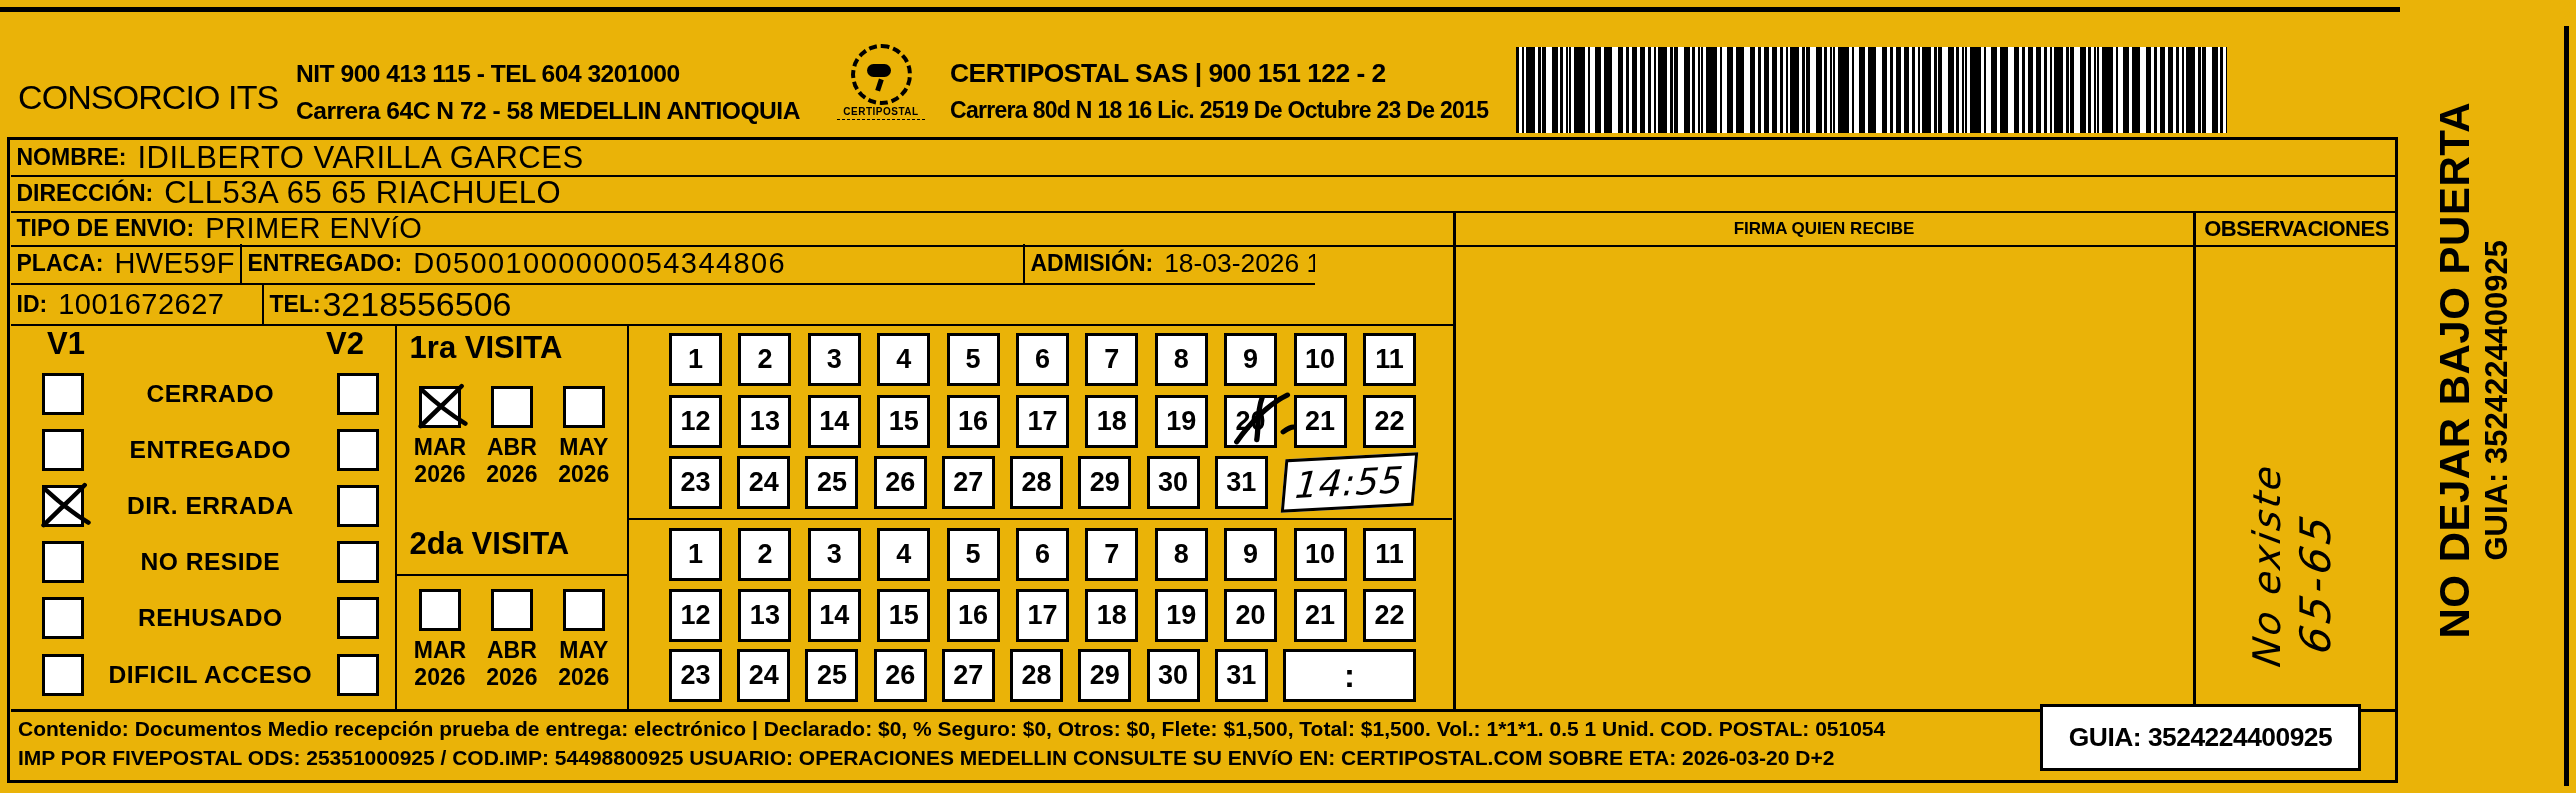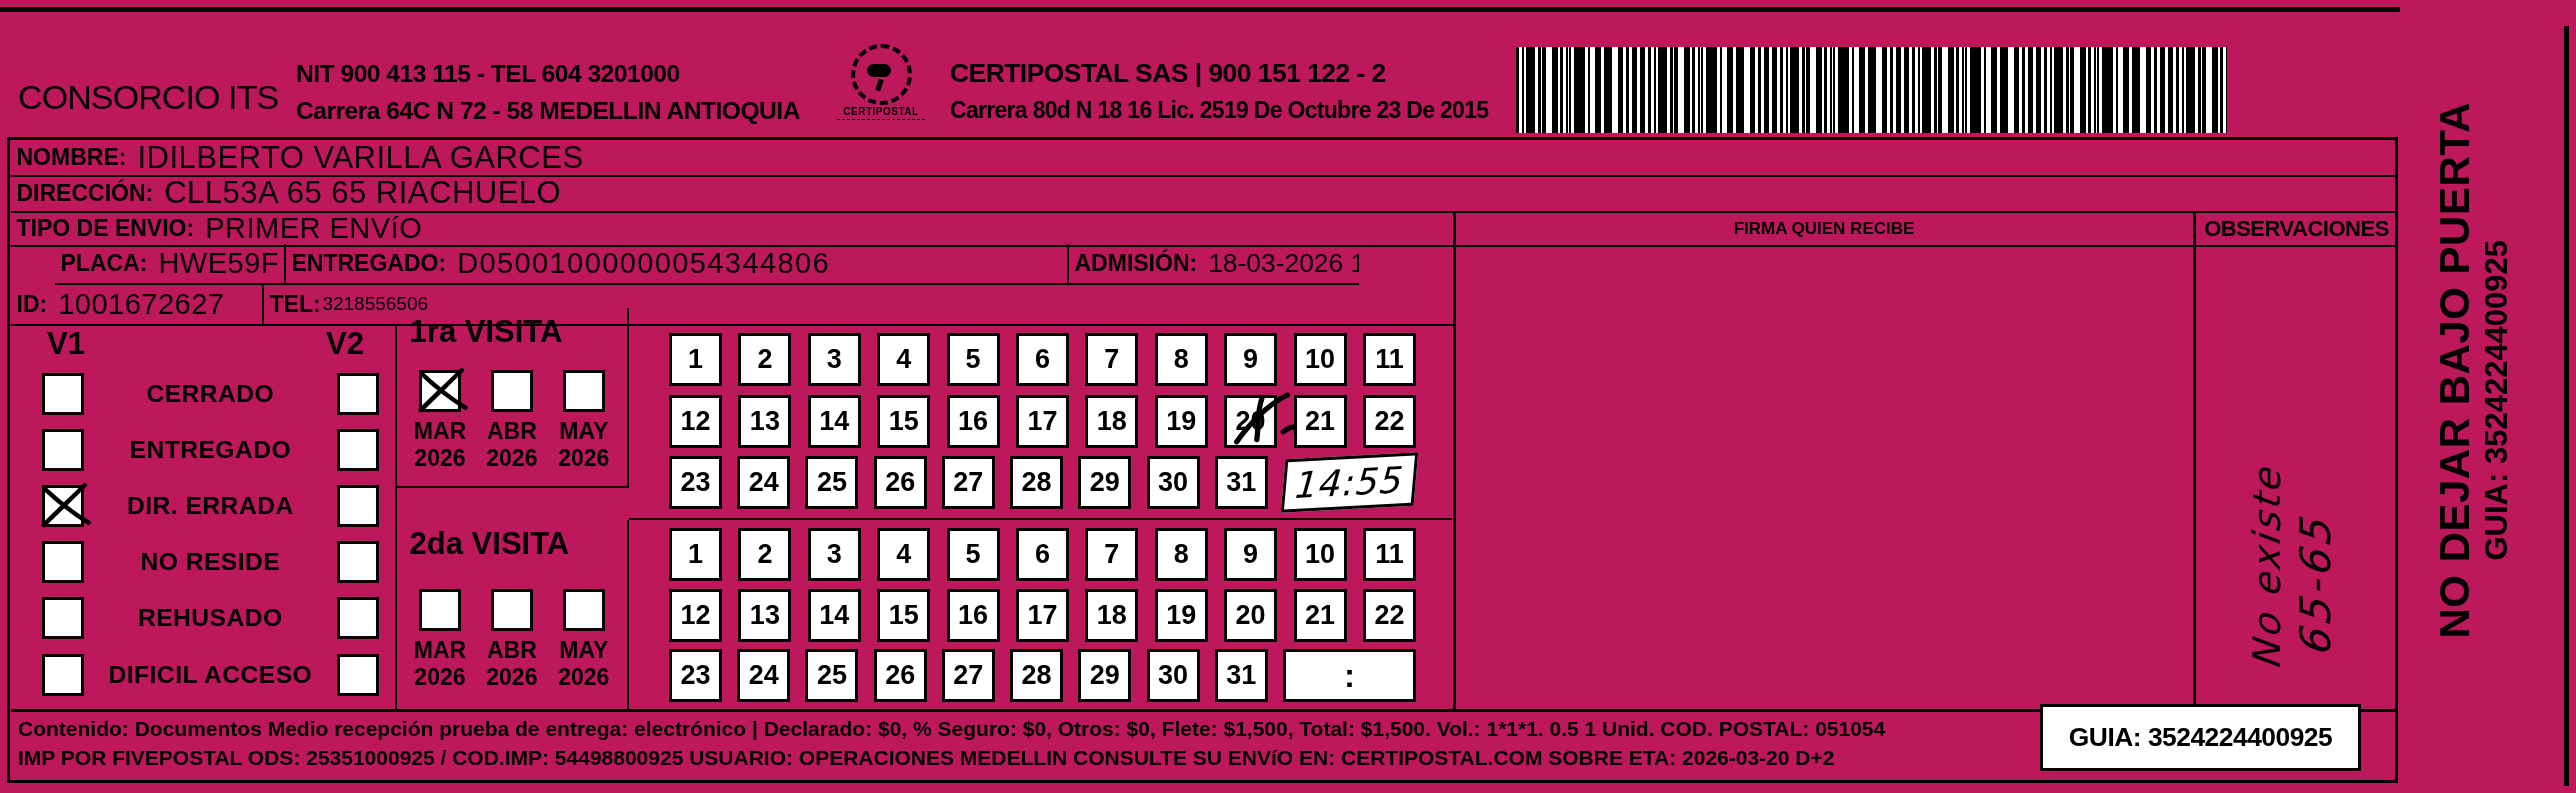--- a/index.html
+++ b/index.html
@@ -1,17 +1,17 @@
 <!DOCTYPE html>
 <html style="font-size:14.6px"><head>
 <meta charset="utf-8">
 <title>Scanned delivery form</title>
 <style>
   html,body{margin:0;padding:0;background:#ffffff;}
-  .page{position:relative;width:2576px;height:793px;background:#be185d;color:#000;
+  .page{position:relative;width:2576px;height:793px;background:#eab308;color:#000;
         font-family:"Liberation Sans",sans-serif;overflow:hidden;}
   .abs{position:absolute;}
   .ink{background:#000;}
 
   
   #top-rule{left:0;top:7.3px;width:2400px;height:4.6px;}
   #right-edge{left:2564px;top:25.5px;width:4.6px;height:760px;}
 
   
   #company{left:18px;top:78px;font-size:34px;letter-spacing:-0.9px;white-space:nowrap;}
@@ -32,33 +32,33 @@
   
   #form-outline{left:7.3px;top:137px;width:2385px;height:640px;border:3.6px solid #000;}
 
   .frow{position:absolute;display:flex;align-items:center;border-bottom:2.7px solid #000;}
   .flabel{font-weight:bold;font-size:23px;padding-left:5.5px;white-space:nowrap;}
   .fvalue{font-size:29px;margin-left:11px;white-space:nowrap;letter-spacing:0.5px;}
   #row-nombre{left:11px;top:140px;width:2385px;height:35px;}
   #row-direccion{left:11px;top:175px;width:2385px;height:36px;}
   #row-nombre .fvalue,#row-direccion .fvalue{font-size:31px;}
   #row-tipo{left:11px;top:212px;width:1442px;height:33px;}
-  #row-placa{left:11px;top:244px;width:1304px;height:39px;margin-left:44px;}
+  #row-placa{left:11px;top:244px;width:1304px;height:39px;}
   #row-ciudad{left:11px;top:284px;width:1442px;height:40px;}
   .cell{display:flex;align-items:center;height:100%;overflow:hidden;}
   .cell + .cell{border-left:2.7px solid #000;}
   #cell-placa{width:229px;}
   #cell-documento{width:781px;}
   #cell-documento .fvalue{letter-spacing:1.4px;}
   #cell-admision{flex:1;}
   #cell-admision .fvalue{font-size:26.4px;letter-spacing:0;}
   #cell-ciudad{width:978px;}
   #cell-id{width:251px;}
   #cell-tel{flex:1;}
-  #cell-tel .fvalue{margin-left:1.8px;font-size:19px;letter-spacing:0;text-align:right;}
+  #cell-tel .fvalue{margin-left:1.8px;font-size:34px;letter-spacing:0;text-align:right;}
 
   
   #firma-vdiv{left:1453px;top:212px;width:2.7px;height:498px;}
   #obs-vdiv{left:2193px;top:212px;width:2.7px;height:498px;}
   .panel-header{position:absolute;top:212px;height:33px;border-bottom:2.7px solid #000;
                 display:flex;align-items:center;justify-content:center;font-weight:bold;}
   #firma-header{left:1455px;width:738px;font-size:17px;}
   #obs-header{left:2196px;width:201px;font-size:22px;letter-spacing:-0.5px;}
 
   
@@ -69,21 +69,21 @@
   #status-rows{position:absolute;left:0;right:0;top:42px;bottom:7.3px;display:flex;flex-direction:column;justify-content:space-around;}
   .status-row{display:flex;align-items:center;}
   .status-row .cbox:first-child{margin-left:31px;}
   .status-row .cbox:last-child{margin-right:16.4px;}
   .status-label{flex:1;text-align:center;font-size:24.6px;font-weight:bold;letter-spacing:0.5px;}
 
   .cbox{position:relative;width:42px;height:42px;border:3.6px solid #000;box-sizing:border-box;background:#fff;}
 
   
   .visita-box{position:absolute;left:395px;width:234px;border-right:2.7px solid #000;box-sizing:border-box;}
-  #visita-0{top:308px;height:180px;border-bottom:2.7px solid #000;}
+  #visita-0{top:324px;height:252px;border-bottom:2.7px solid #000;}
   #visita-1{top:520px;height:190px;}
   .vtitle{position:absolute;left:14.6px;top:5.5px;font-size:31px;font-weight:bold;white-space:nowrap;}
   .months{position:absolute;left:9px;right:7.3px;display:flex;justify-content:space-between;}
   #months-0{top:62px;}
   #months-1{top:69px;}
   .month-item{display:flex;flex-direction:column;align-items:center;width:73px;}
   .month-label{margin-top:5.5px;font-size:23px;font-weight:bold;}
   .month-year{font-size:23px;font-weight:bold;}
 
   

